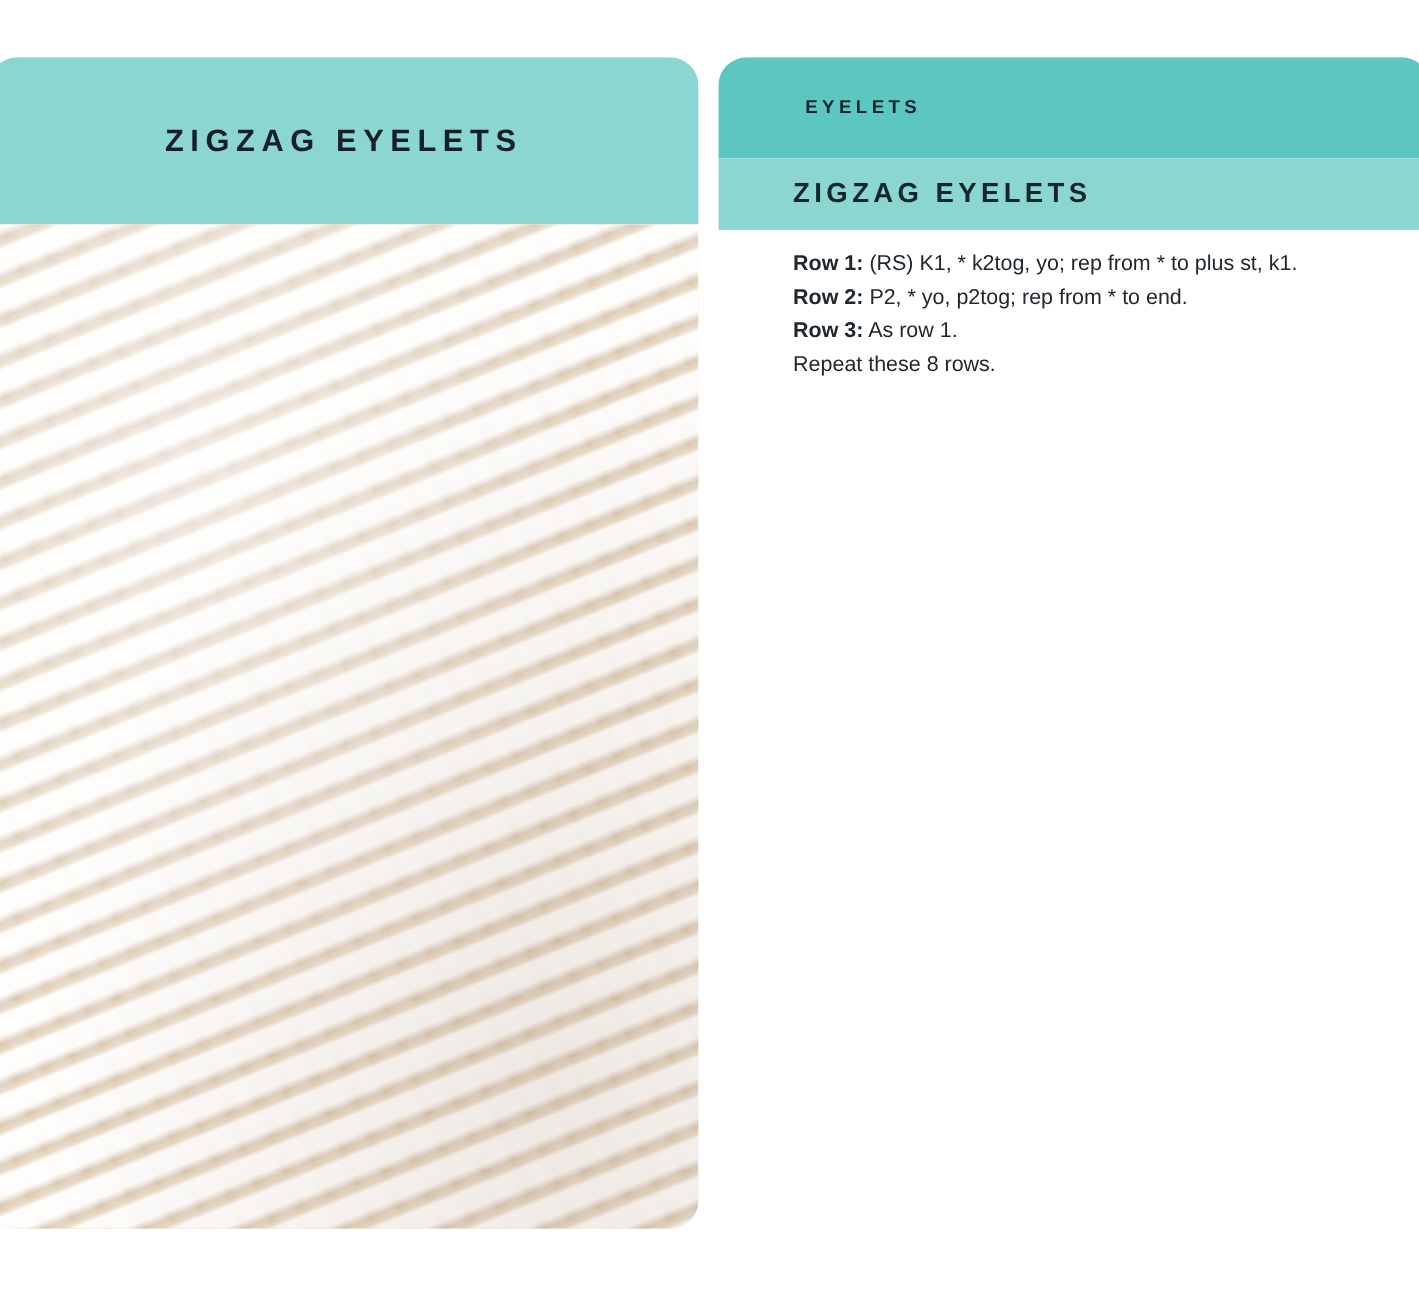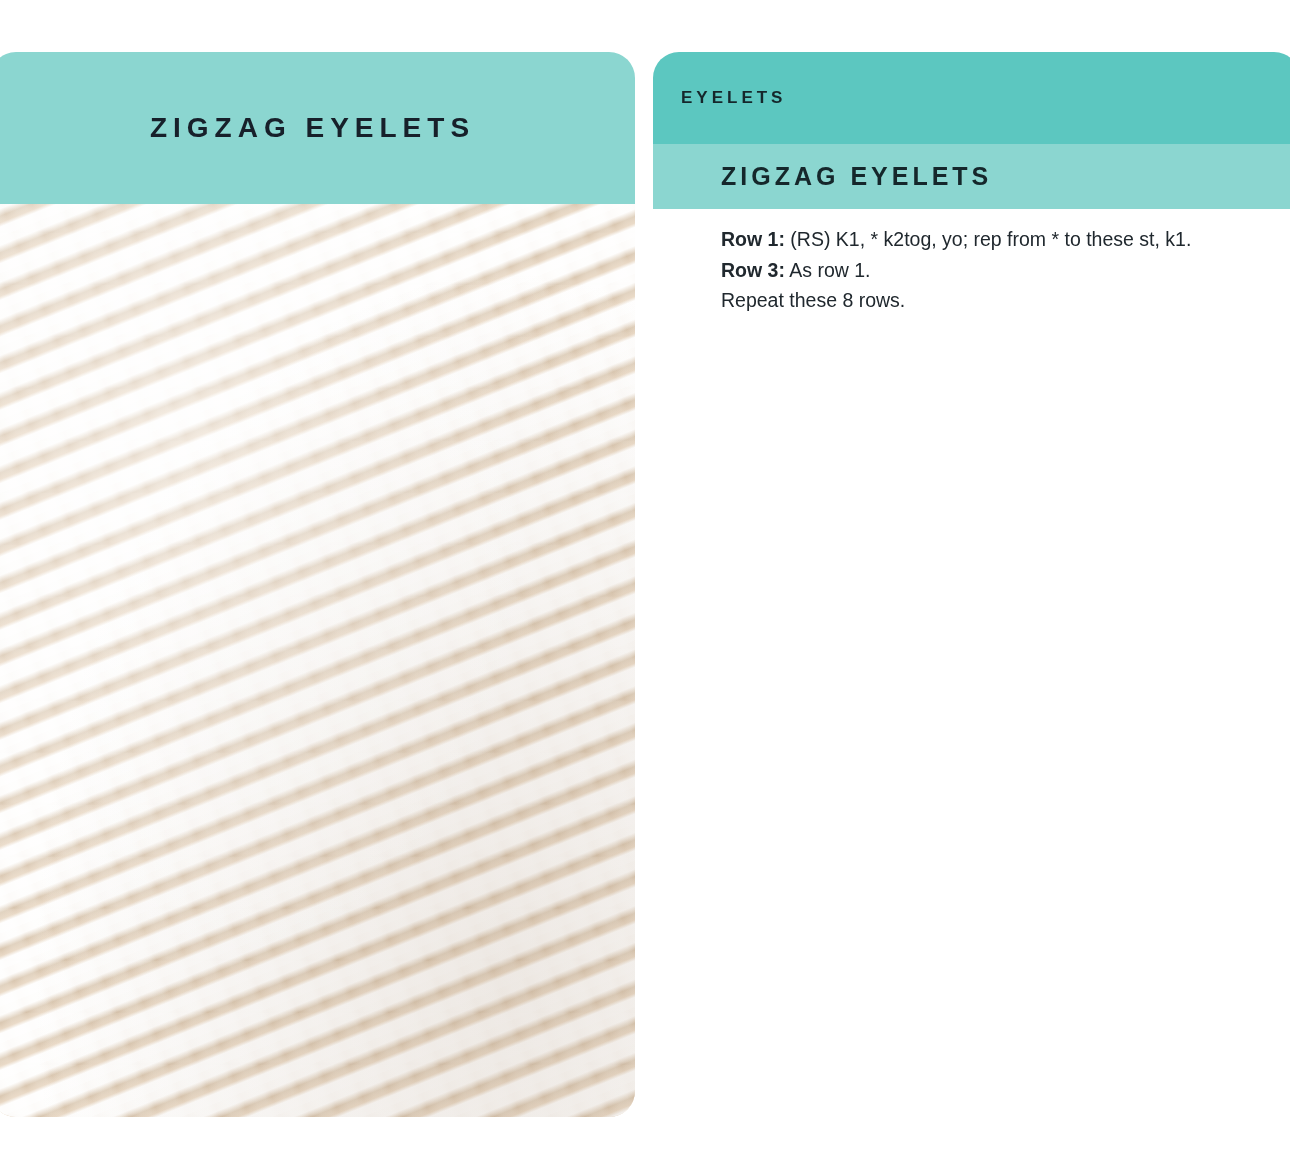--- a/index.html
+++ b/index.html
@@ -106,21 +106,21 @@
     position: absolute;
     left: 0;
     top: 0;
     width: 100%;
     height: 92px;
     background: #5cc7c0;
     display: flex;
     align-items: center;
   }
   .right-cat-text {
-    margin-left: 28px;
+    margin-left: 79px;
     font-size: 17px;
     font-weight: bold;
     letter-spacing: 4px;
     color: #15272b;
   }
   .right-sub {
     position: absolute;
     left: 0;
     top: 92px;
     width: 100%;
@@ -172,20 +172,21 @@
 
   <div class="right-card">
     <div class="right-cat">
       <div class="right-cat-text">EYELETS</div>
     </div>
     <div class="right-sub">
       <div class="right-sub-text">ZIGZAG EYELETS</div>
     </div>
 
     <div class="instructions">
-      <p><span class="lbl">Row 1:</span> <span>(RS) K1, * k2tog, yo; rep from * to these st, k1.</span></p>
+      <p><span class="lbl">Row 1:</span> <span>(RS) K1, * k2tog, yo; rep from * to plus st, k1.</span></p>
+      <p><span class="lbl">Row 2:</span> <span>P2, * yo, p2tog; rep from * to end.</span></p>
       <p><span class="lbl">Row 3:</span> <span>As row 1.</span></p>
       <p>Repeat these 8 rows.</p>
     </div>
 
   </div>
 
 </div>
 
 </body></html>

